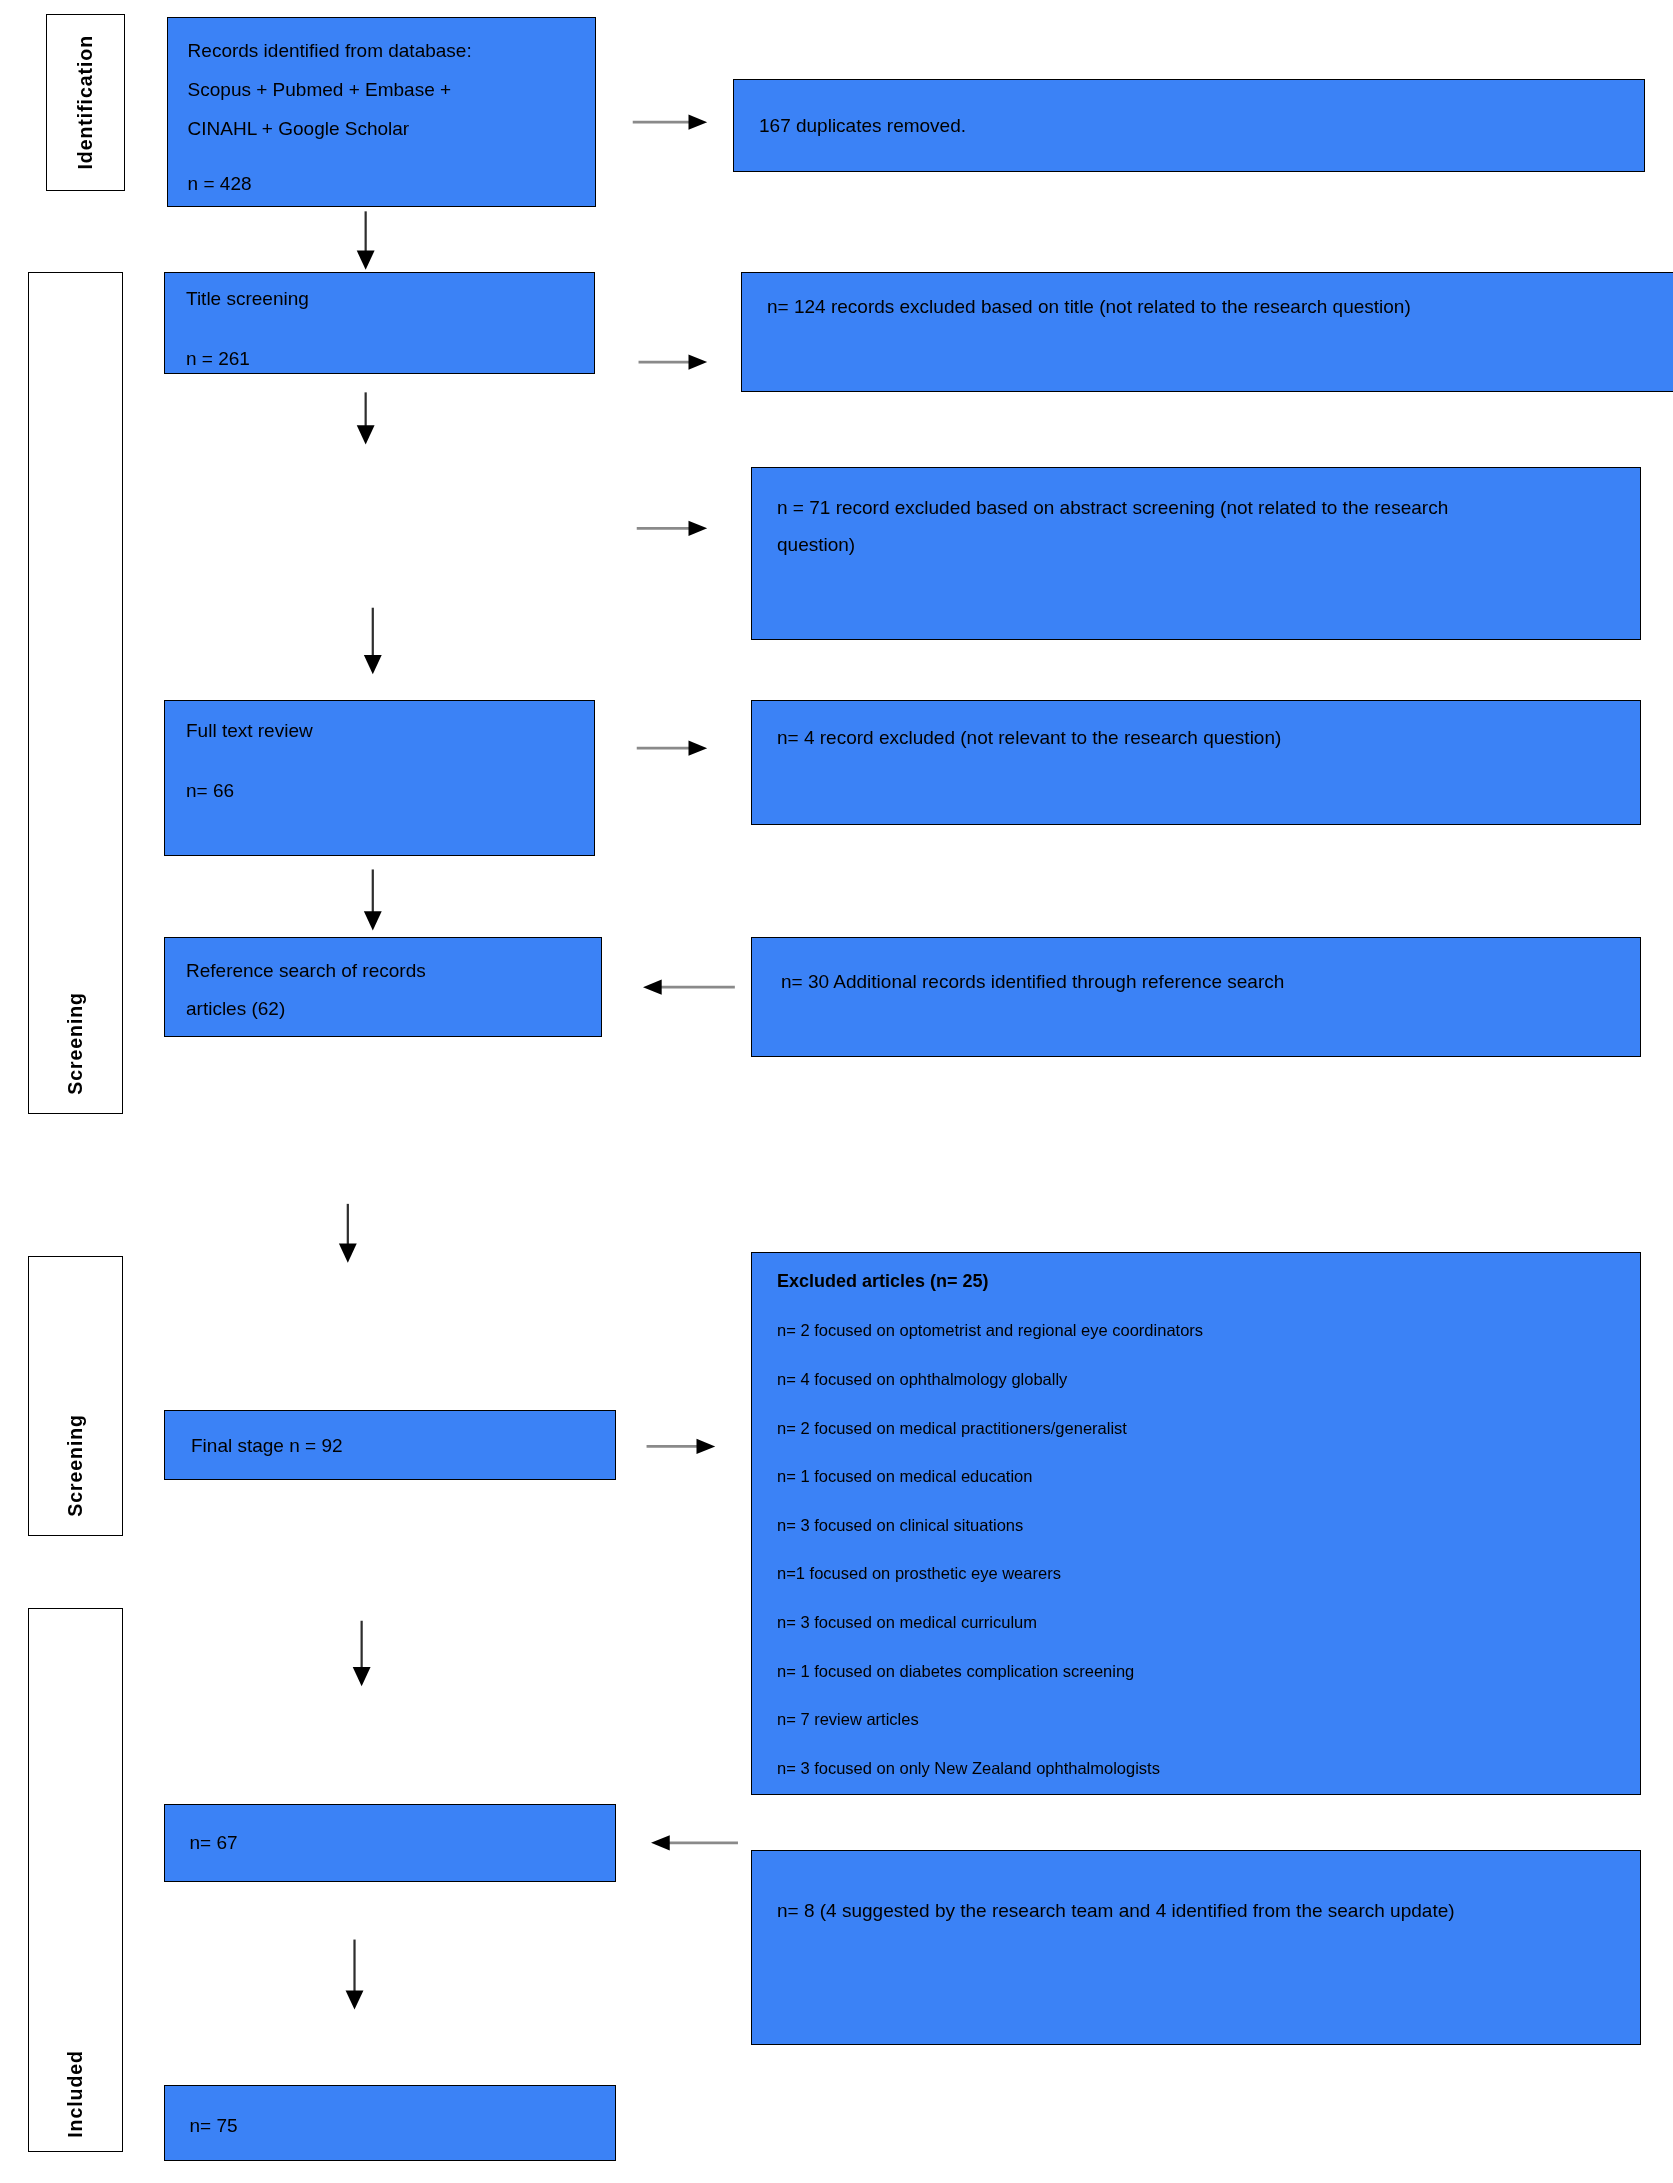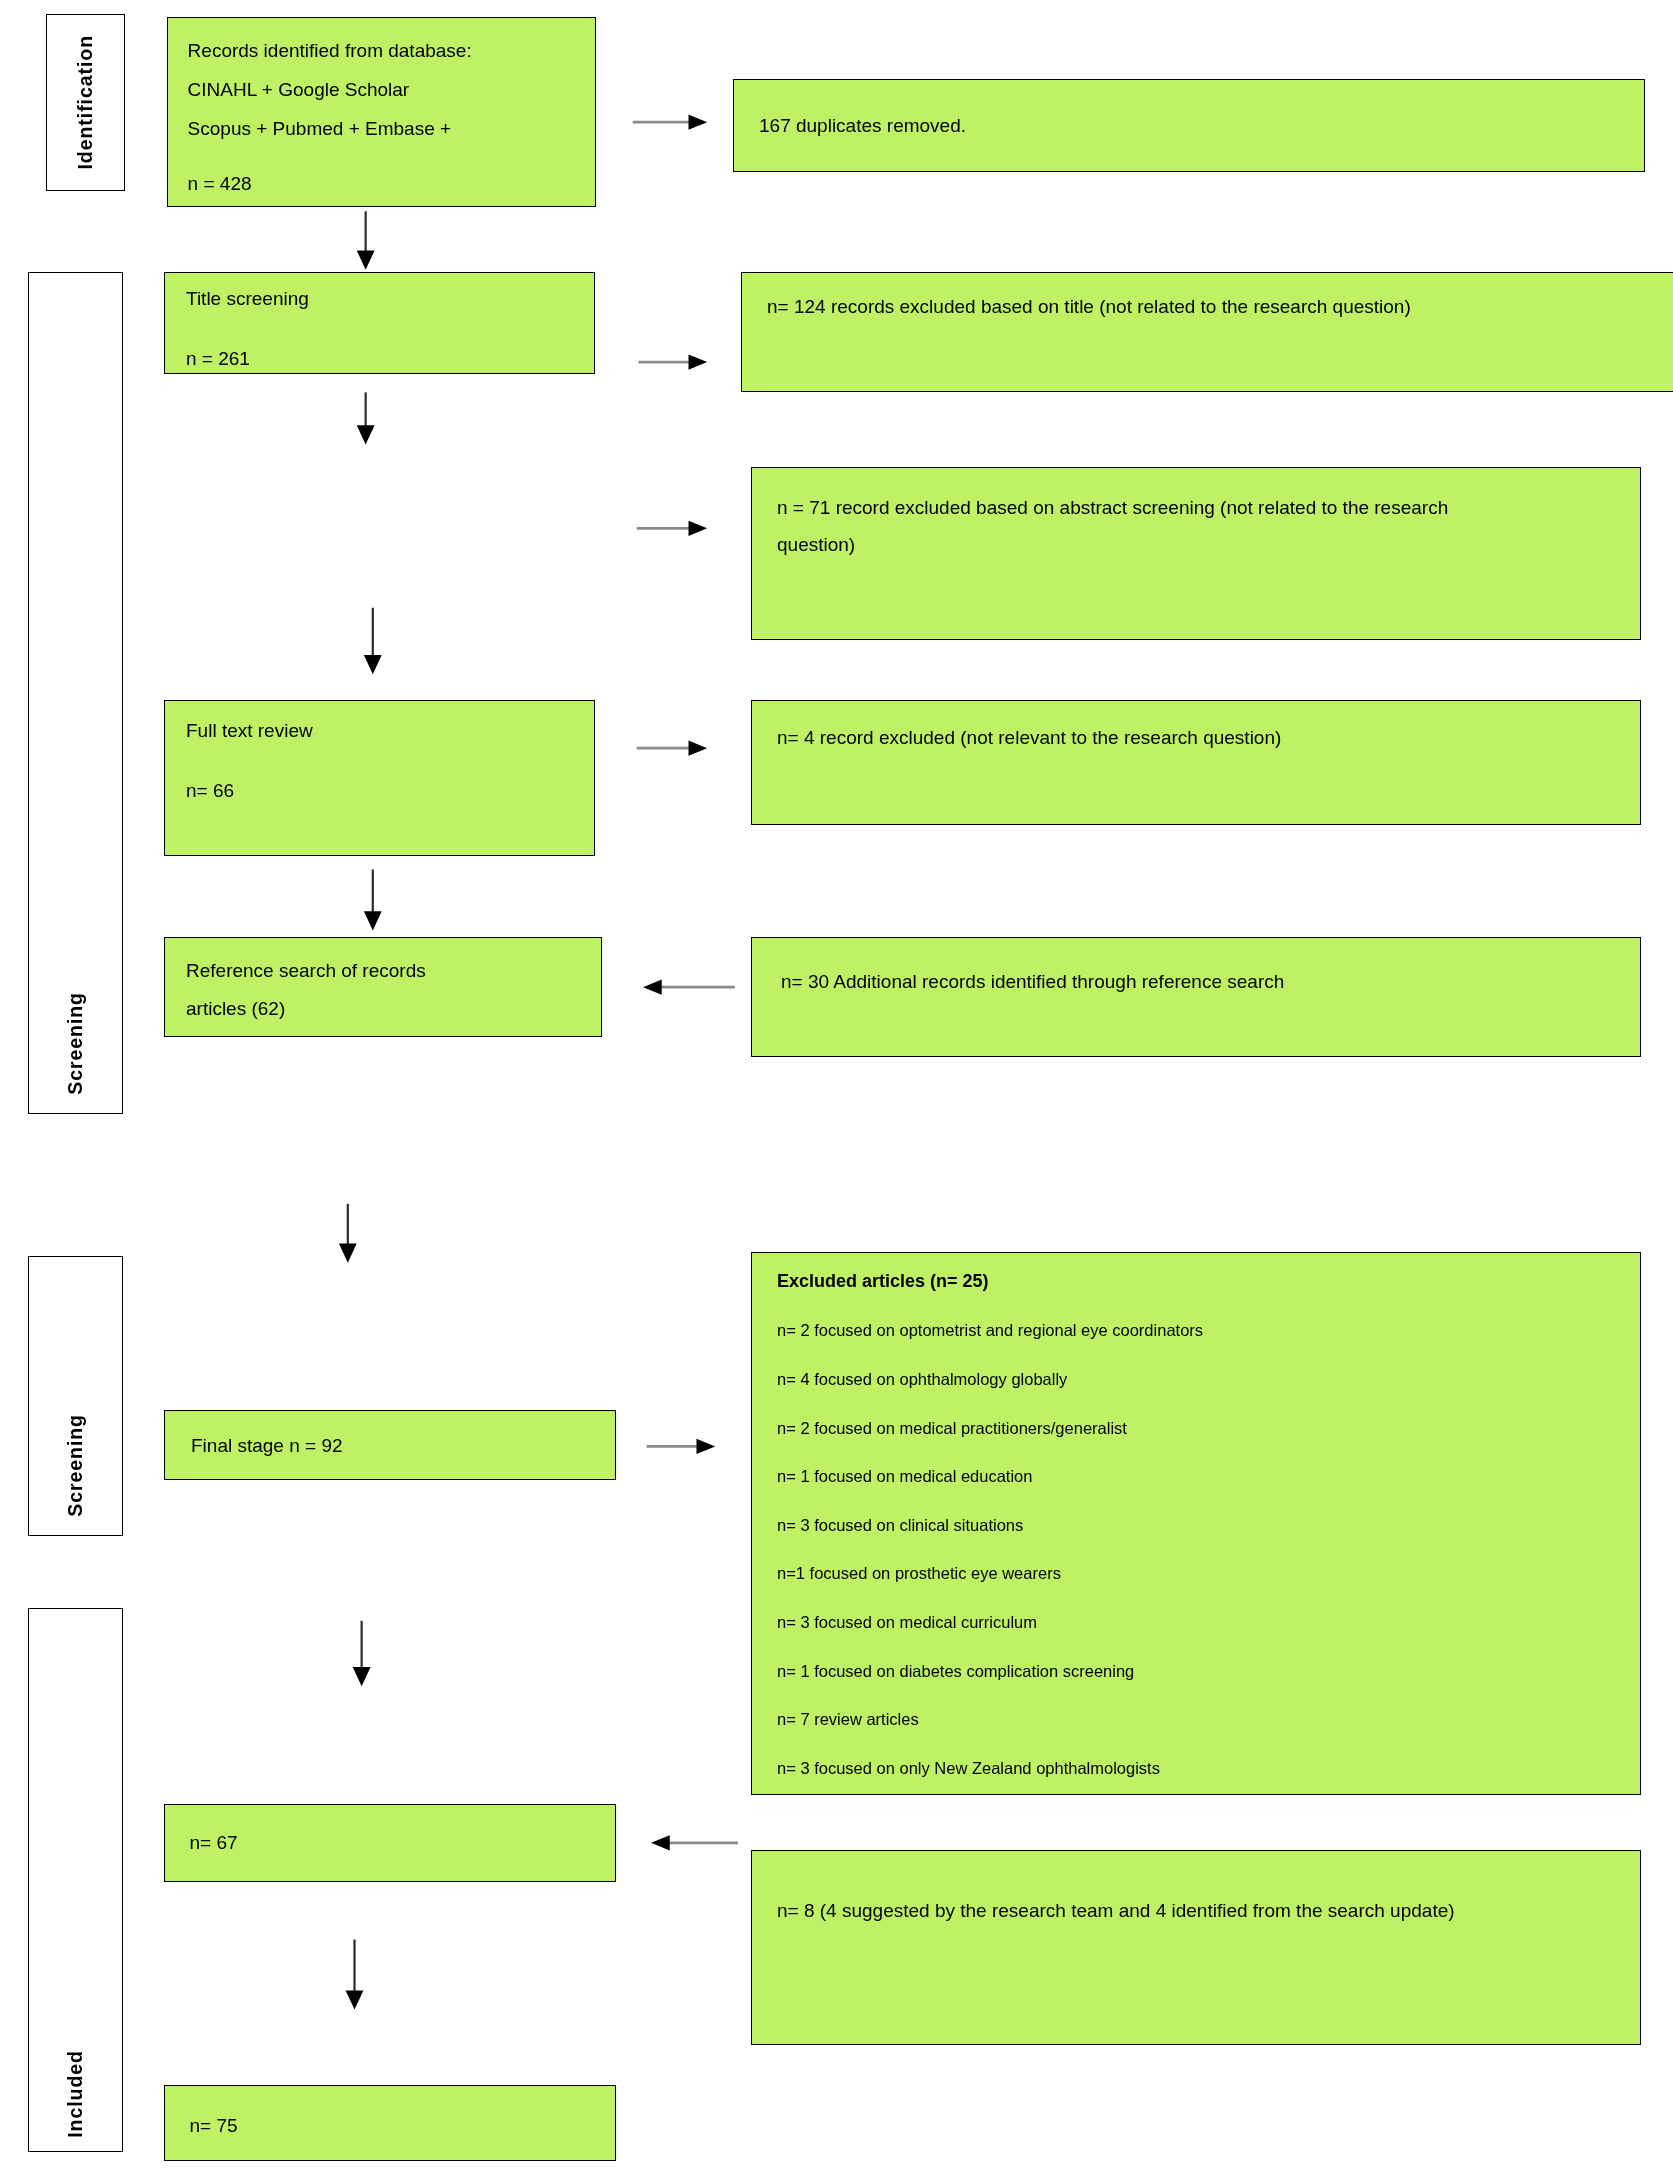--- a/index.html
+++ b/index.html
@@ -9,21 +9,21 @@
     height: 2183px;
     background: #ffffff;
     font-family: "Liberation Sans", sans-serif;
     color: #000000;
     overflow: hidden;
   }
   .box {
     position: absolute;
     box-sizing: border-box;
     border: 1.8px solid #000000;
-    background: #bef264;
+    background: #3b82f6;
     font-size: 19px;
     line-height: 37px;
     color: #000000;
   }
   .box p { margin: 0; }
 
   
   .stage {
     position: absolute;
     box-sizing: border-box;
@@ -88,22 +88,22 @@
   </div>
   <div class="stage" id="stage-screening-bottom">
     <span class="vtext">Screening</span>
   </div>
   <div class="stage" id="stage-included">
     <span class="vtext">Included</span>
   </div>
 
   <div class="box" id="box-records">
     <p>Records identified from database:</p>
+    <p>Scopus + Pubmed + Embase +</p>
     <p>CINAHL + Google Scholar</p>
-    <p>Scopus + Pubmed + Embase +</p>
     <p class="count">n = 428</p>
   </div>
 
   <div class="box" id="box-title">
     <p class="label">Title screening</p>
     <p class="count">n = 261</p>
   </div>
 
 
   <div class="box" id="box-fulltext">

